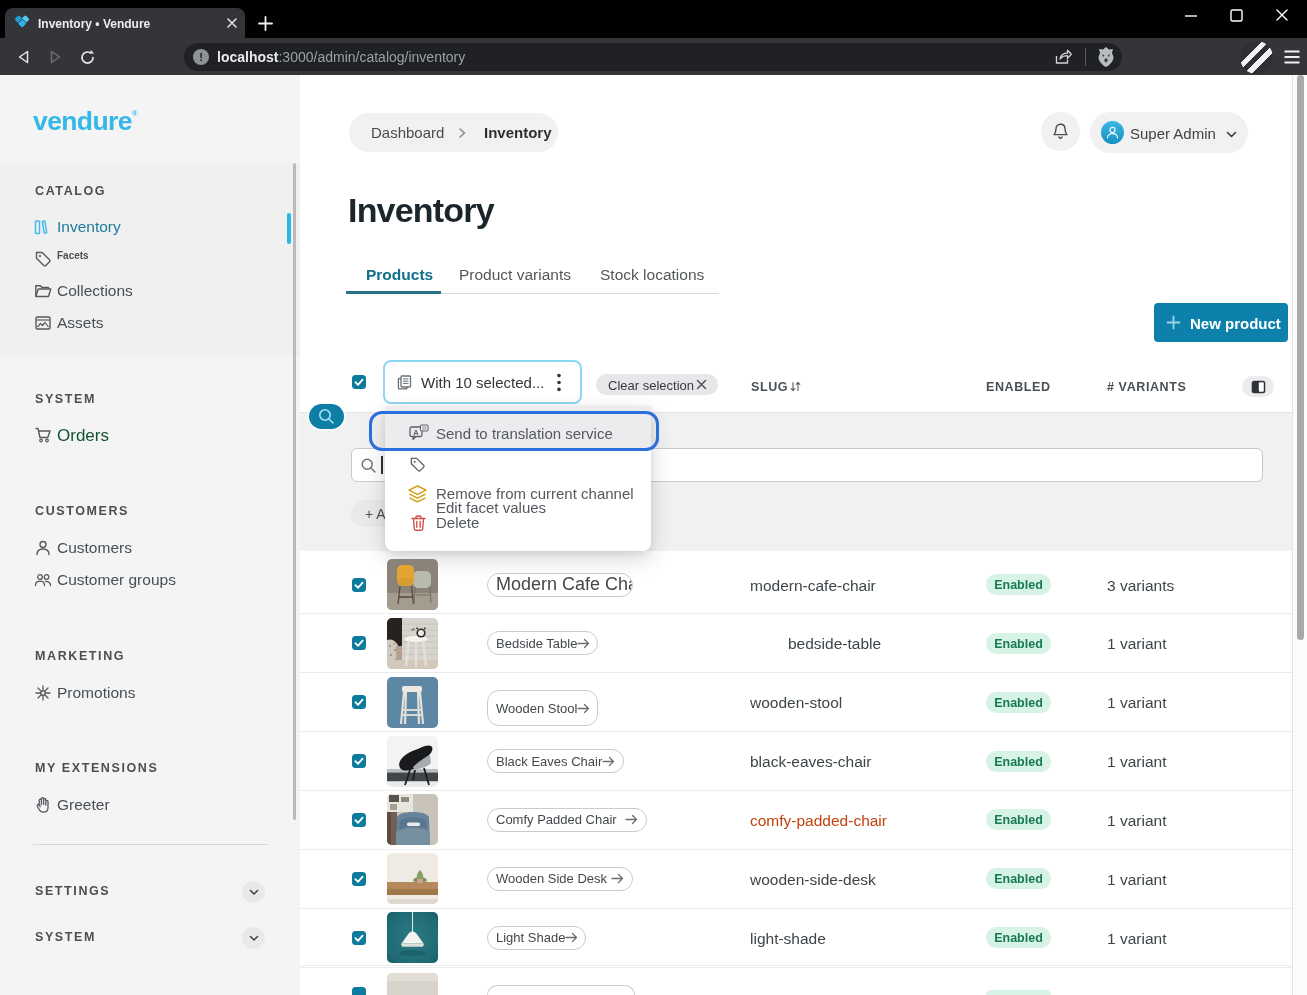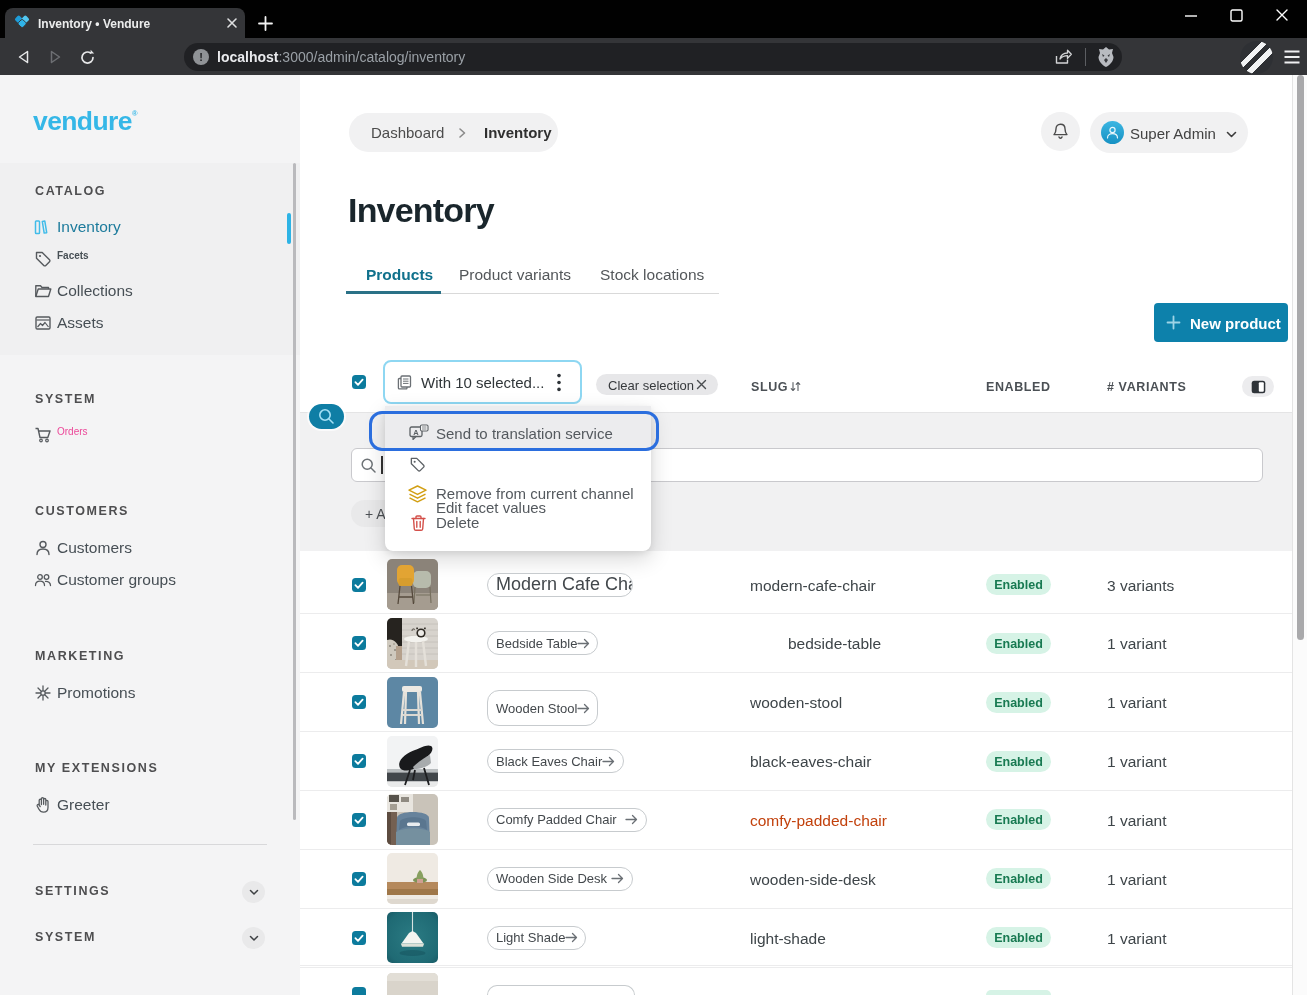--- a/index.html
+++ b/index.html
@@ -107,21 +107,21 @@
   </div>
 <div class="abs" style="left:57px;top:314px;font-size:15.5px;color:#474f55;">Assets</div>
 <div class="abs" style="left:35px;top:392px;font-size:12.5px;font-weight:bold;color:#4e4e50;letter-spacing:1.6px;">SYSTEM</div>
 <div class="abs" style="left:34px;top:426px;width:17px;height:18px;">
     <svg width="18" height="18" viewBox="0 0 18 18">
       <path d="M1.5 2.5 H4 L6 11.5 H13.8 L16 5 H5" fill="none" stroke="#565a5e" stroke-width="1.4" stroke-linejoin="round"></path>
       <circle cx="7" cy="14.5" r="1.3" fill="none" stroke="#565a5e" stroke-width="1.2"></circle>
       <circle cx="13" cy="14.5" r="1.3" fill="none" stroke="#565a5e" stroke-width="1.2"></circle>
     </svg>
   </div>
-<div class="abs" style="left:57px;top:426px;font-size:10px;color:#ec4899;">Orders</div>
+<div class="abs" style="left:57px;top:426px;font-size:17px;color:#14532d;">Orders</div>
 <div class="abs" style="left:35px;top:504px;font-size:12.5px;font-weight:bold;color:#4e4e50;letter-spacing:1.6px;">CUSTOMERS</div>
 <div class="abs" style="left:34px;top:539px;width:17px;height:18px;">
     <svg width="18" height="18" viewBox="0 0 18 18">
       <circle cx="9" cy="5.5" r="3" fill="none" stroke="#565a5e" stroke-width="1.4"></circle>
       <path d="M3 15.5 C3 11.5 6 10 9 10 C12 10 15 11.5 15 15.5" fill="none" stroke="#565a5e" stroke-width="1.4" stroke-linecap="round"></path>
     </svg>
   </div>
 <div class="abs" style="left:57px;top:539px;font-size:15.5px;color:#474f55;">Customers</div>
 <div class="abs" style="left:34px;top:571px;width:17px;height:18px;">
     <svg width="18" height="18" viewBox="0 0 18 18">

